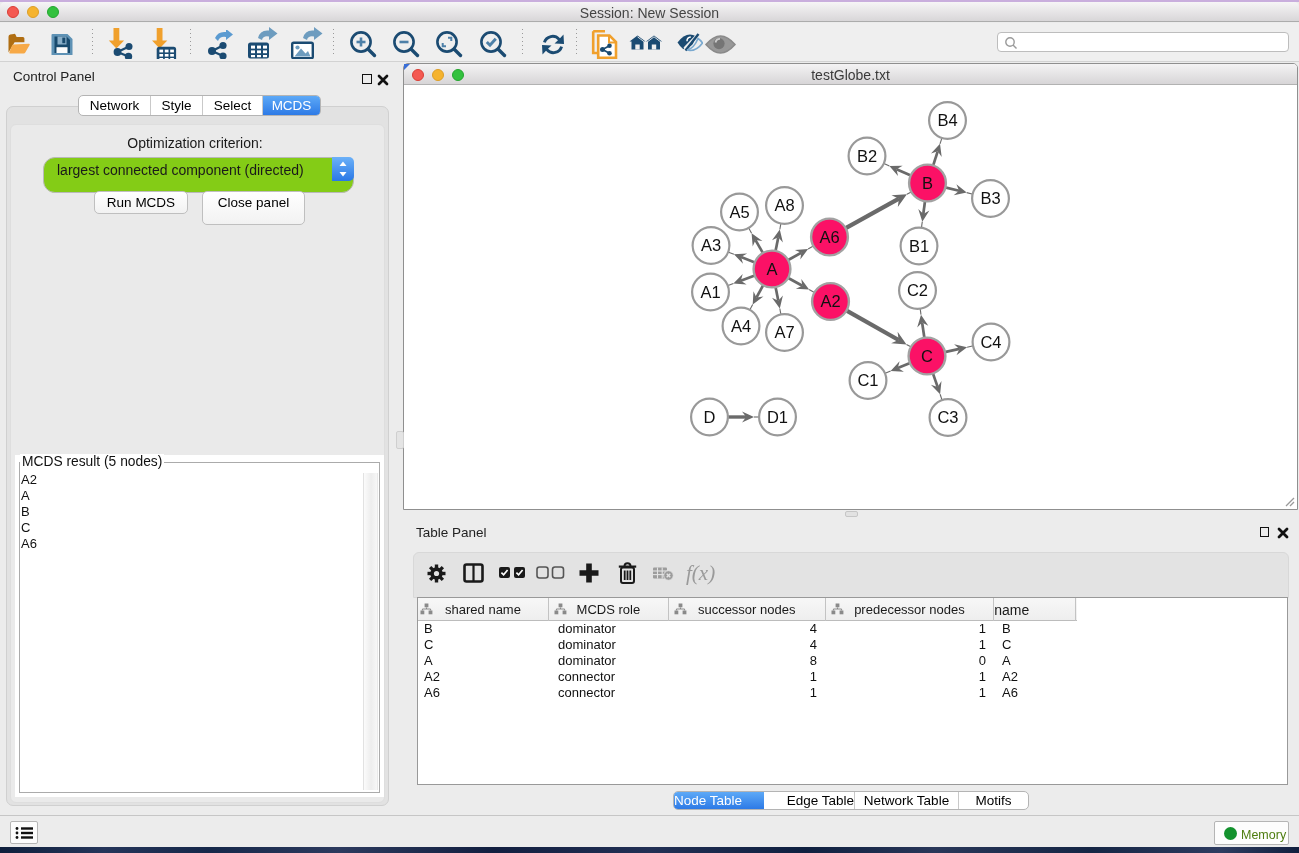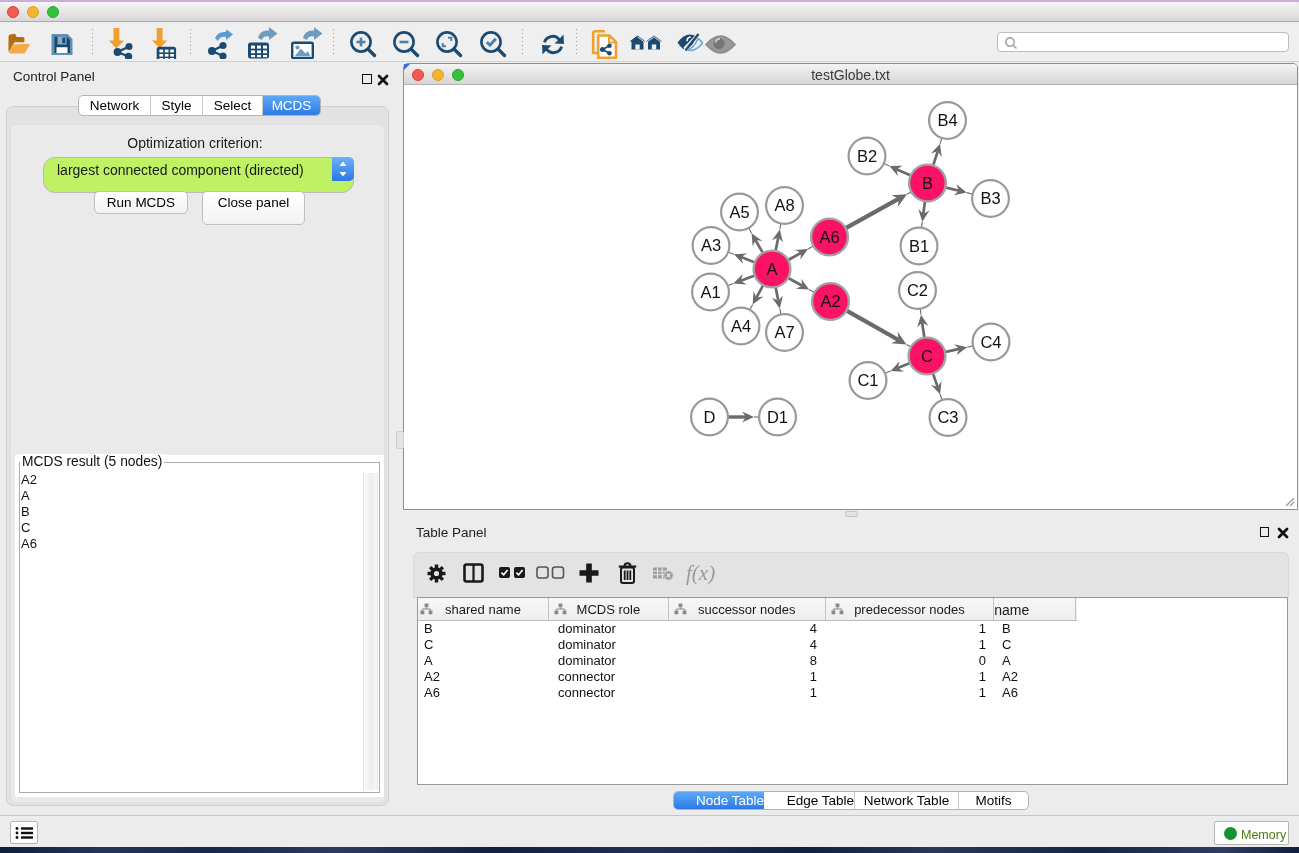--- a/index.html
+++ b/index.html
@@ -12,20 +12,21 @@
 </style>
 </head>
 <body>
 
 <div class="abs" style="left:0;top:0;width:1299px;height:2px;background:#c9aedd"></div>
 
 <div class="abs" style="left:0;top:2px;width:1299px;height:20px;background:linear-gradient(#f6f5f6,#d8d6d8);border-bottom:1px solid #acacac;border-radius:5px 5px 0 0">
   <div class="tl" style="left:7px;top:4px;background:#f45952;border:1px solid #da3e36"></div>
   <div class="tl" style="left:27px;top:4px;background:#f5b32e;border:1px solid #dd9e26"></div>
   <div class="tl" style="left:47px;top:4px;background:#33c13e;border:1px solid #24a62f"></div>
+  <div class="abs" style="left:0;right:0;top:3px;text-align:center;font-size:14px;color:#454545">Session: New Session</div>
 </div>
 
 <div class="abs" id="toolbar" style="left:0;top:23px;width:1299px;height:39px;background:#efefef;border-bottom:1px solid #d2d2d2">
 <svg class="ic" style="left:7px;top:10px" width="28" height="22" viewBox="0 0 28 22">
 <path d="M1.5 19.5 L1.5 3.8 Q1.5 2 3.2 1.6 L6.8 0.9 Q8.2 0.7 8.7 2 L9.6 4 L15.9 4 Q17.4 4 17.4 5.5 L17.4 9.3 L7.6 9.3 Z" fill="#b06e12"></path>
 <path d="M6.3 11.5 L21.8 10.8 Q23.3 10.8 22.6 12.1 L18.3 19.6 Q17.8 20.5 16.6 20.5 L3.2 20.5 Q1.7 20.5 2.4 19.2 L5 12.6 Q5.4 11.6 6.3 11.5 Z" fill="#f7a947"></path>
 </svg>
 <svg class="ic" style="left:50px;top:10px" width="24" height="22" viewBox="0 0 24 22">
 <path d="M2.5 1 L17.5 1 L22.5 6 L22.5 21.5 Q22.5 22.5 21.5 22.5 L2.5 22.5 Q1.5 22.5 1.5 21.5 L1.5 2 Q1.5 1 2.5 1 Z" fill="#5e92b5"></path>
 <path d="M4.5 3.5 L16.5 3.5 L20 7 L20 20 L4.5 20 Z" fill="#17496d"></path>
@@ -168,21 +169,21 @@
 
 <div class="abs" style="left:78px;top:95px;height:21px;display:flex;font-size:13.5px;border:1px solid #b4b4b4;border-radius:5px;background:#fff;overflow:hidden">
   <div style="width:72px;text-align:center;line-height:20px;border-right:1px solid #c9c9c9">Network</div>
   <div style="width:52px;text-align:center;line-height:20px;border-right:1px solid #c9c9c9">Style</div>
   <div style="width:60px;text-align:center;line-height:20px;border-right:1px solid #c9c9c9">Select</div>
   <div style="width:57px;text-align:center;line-height:20px;background:linear-gradient(#5da9f7,#2d7ae6);color:#fff">MCDS</div>
 </div>
 
 <div class="abs" style="left:0;top:135px;width:390px;text-align:center;font-size:14px;color:#1a1a1a">Optimization criterion:</div>
 
-<div class="abs" style="left:43px;top:157px;width:311px;height:36px;background:#bef264;border:1px solid #b9b9b9;border-radius:12px">
+<div class="abs" style="left:43px;top:157px;width:311px;height:36px;background:#84cc16;border:1px solid #b9b9b9;border-radius:12px">
   <div class="abs" style="left:13px;top:4px;font-size:14px;color:#1a1a1a">largest connected component (directed)</div>
   <div class="abs" style="right:-1px;top:-1px;width:22px;height:24px;background:linear-gradient(#6cb1f8,#2a78e6);border-radius:0 5px 5px 0">
     <svg width="22" height="24">
         <path d="M11 4.5 L14.5 9 L7.5 9 Z" fill="#fff"></path>
         <path d="M11 19.5 L14.5 15 L7.5 15 Z" fill="#fff"></path>
       </svg>
   </div>
 </div>
 
 <div class="abs" style="left:94px;top:191px;width:94px;height:23px;background:linear-gradient(#ffffff,#f2f2f2);border:1px solid #bfbfbf;border-radius:5px;text-align:center;line-height:21px;font-size:13.5px">Run MCDS</div>
@@ -447,21 +448,21 @@
         <span style="position:absolute;left:6px;top:1px">A6</span>
         <span style="position:absolute;left:140px;top:1px">connector</span>
         <span style="position:absolute;left:250px;top:1px;width:149px;text-align:right">1</span>
         <span style="position:absolute;left:408px;top:1px;width:160px;text-align:right">1</span>
         <span style="position:absolute;left:584px;top:1px">A6</span>
       </div>
 </div>
 </div>
 
 <div class="abs" style="left:673px;top:791px;height:19px;display:flex;font-size:13.5px;border:1px solid #b4b4b4;border-radius:5px;background:#fff;overflow:hidden">
-  <div style="width:90px;text-align:right;line-height:18px;background:linear-gradient(#5da9f7,#2d7ae6);color:#fff">Node Table</div>
+  <div style="width:90px;text-align:left;line-height:18px;background:linear-gradient(#5da9f7,#2d7ae6);color:#fff">Node Table</div>
   <div style="width:91px;text-align:right;line-height:18px;border-right:1px solid #c9c9c9">Edge Table</div>
   <div style="width:104px;text-align:center;line-height:18px;border-right:1px solid #c9c9c9">Network Table</div>
   <div style="width:69px;text-align:center;line-height:18px">Motifs</div>
 </div>
 
 <div class="abs" style="left:0;top:815px;width:1299px;height:1px;background:#c6c6c6"></div>
 <div class="abs" style="left:10px;top:821px;width:28px;height:23px;background:#fcfcfc;border:1px solid #b5b5b5;border-radius:2px">
   <svg width="18" height="14" style="position:absolute;left:4px;top:4px">
     <circle cx="2" cy="2.5" r="1.4" fill="#111"></circle>
       <rect x="6" y="1.3" width="12" height="2.4" fill="#111"></rect>

